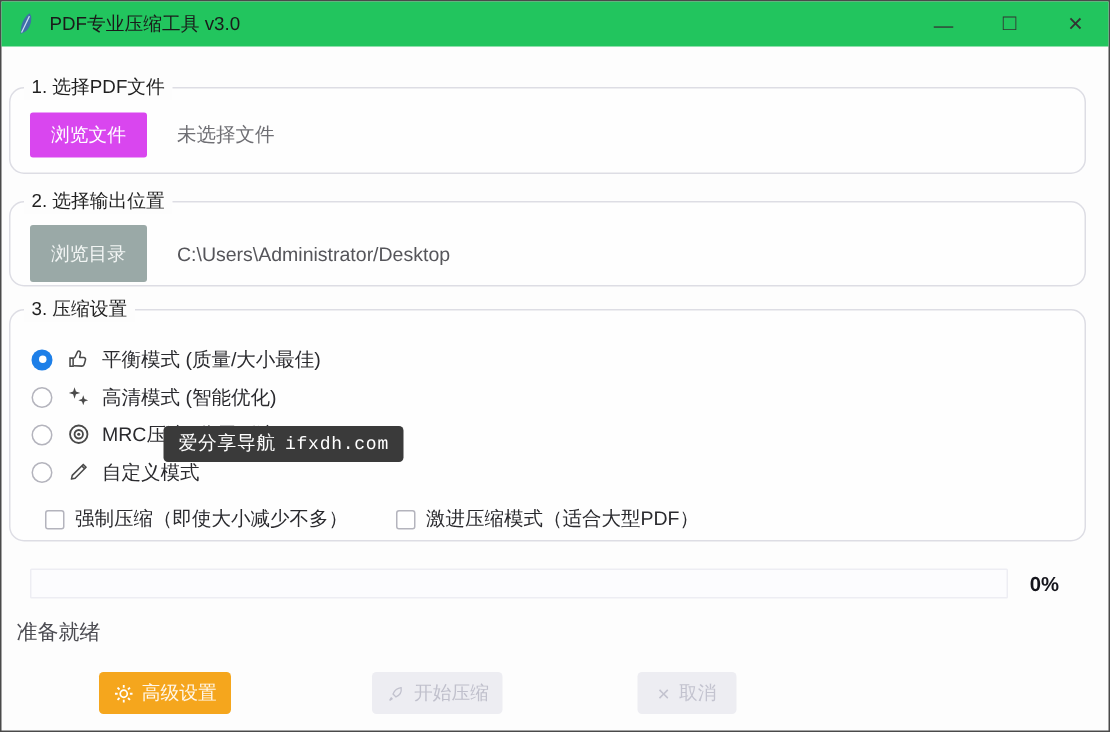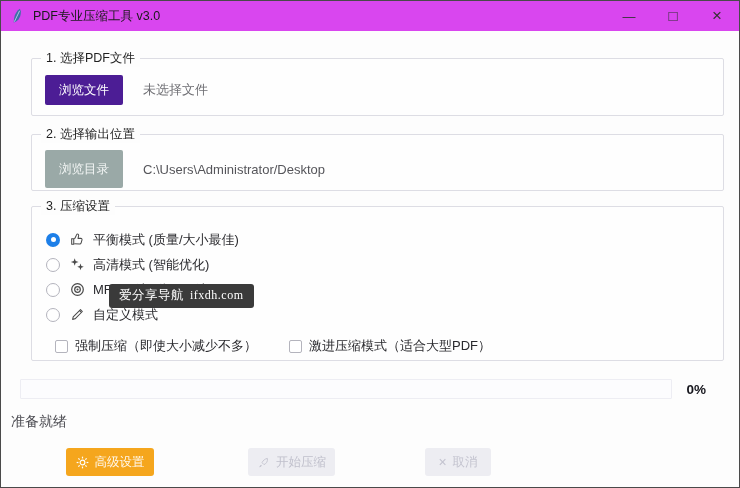--- a/index.html
+++ b/index.html
@@ -13,54 +13,54 @@
   .win {
     position: relative; width: 740px; height: 488px;
     background: #fdfdfd;
     border: 1px solid #4a4a4a;
   }
 
   
   .titlebar {
     position: absolute; top: 0; left: 0; right: 0; height: 30px;
     display: flex; align-items: center;
-    background: #d946ef;
+    background: #22c55e;
   }
   .titlebar .app-icon { margin-left: 9px; width: 15px; height: 17px; display: flex; align-items: center; }
   .titlebar .title { margin-left: 8px; font-size: 12.5px; color: #1a1a1a; }
   .win-controls { margin-left: auto; display: flex; height: 30px; }
   .win-btn {
     width: 44px; height: 30px; display: flex; align-items: center; justify-content: center;
     font-size: 13px; color: #333; cursor: default;
   }
   .win-btn.max { font-size: 15px; padding-bottom: 2px; }
   .win-btn.close { font-size: 17px; }
 
   
   .groupbox {
-    position: absolute; left: 30px; right: 15px;
-    border: 1px solid #dddde4; border-radius: 2px; background: #fefefe;
+    position: absolute; left: 5px; right: 15px;
+    border: 1px solid #dddde4; border-radius: 10px; background: #fefefe;
   }
   .gb-legend {
     position: absolute; top: -9px; left: 9px;
     background: #fdfdfd; padding: 0 5px;
     font-size: 12.5px; color: #1f1f1f; white-space: nowrap;
   }
   .gb1 { top: 57px; height: 58px; }
   .gb2 { top: 133px; height: 57px; }
   .gb3 { top: 205px; height: 155px; }
 
   .file-row { display: flex; align-items: center; padding: 16px 13px 0; }
   .btn {
     border: none; border-radius: 2px; font-size: 12.5px;
     font-family: "Liberation Sans", sans-serif;
     display: inline-flex; align-items: center; justify-content: center;
     cursor: pointer;
   }
-  .btn-dark  { background: #4c1d95; color: #ffffff; width: 78px; height: 30px; }
+  .btn-dark  { background: #d946ef; color: #ffffff; width: 78px; height: 30px; }
   .btn-gray  { background: #9aa9a7; color: #f2f5f4; width: 78px; height: 38px; }
   .file-status { margin-left: 20px; font-size: 13px; color: #6f6f74; }
   .path-text   { margin-left: 20px; font-size: 13px; color: #55555a; }
 
   
   .settings-body { padding: 20px 14px 0; }
   .mode-row { display: flex; align-items: center; height: 25px; }
   .radio {
     width: 14px; height: 14px; border-radius: 50%;
     border: 1px solid #b4b4bd; background: #fff; flex: none;
@@ -85,21 +85,21 @@
   .check-item + .check-item { margin-left: 32px; }
   .check-label { margin-left: 7px; font-size: 13px; color: #2a2a2e; }
 
   
   .watermark {
     position: absolute; left: 108px; top: 283px; z-index: 20;
     background: #3a3a3a; color: #fff; border-radius: 3px;
     padding: 3px 10px 4px; font-size: 12.5px; white-space: nowrap;
     letter-spacing: 0.5px;
   }
-  .watermark .wm-domain { font-family: Liberation Serif, serif; margin-left: 6px; font-size: 12px; }
+  .watermark .wm-domain { font-family: Liberation Mono, monospace; margin-left: 6px; font-size: 12px; }
 
   
   .progress-row {
     position: absolute; left: 19px; right: 33px; top: 377px; height: 22px;
     display: flex; align-items: center;
   }
   .progress-track {
     flex: 1; height: 20px; background: #fcfcfe;
     border: 1px solid #ededf3; border-radius: 1px;
   }

